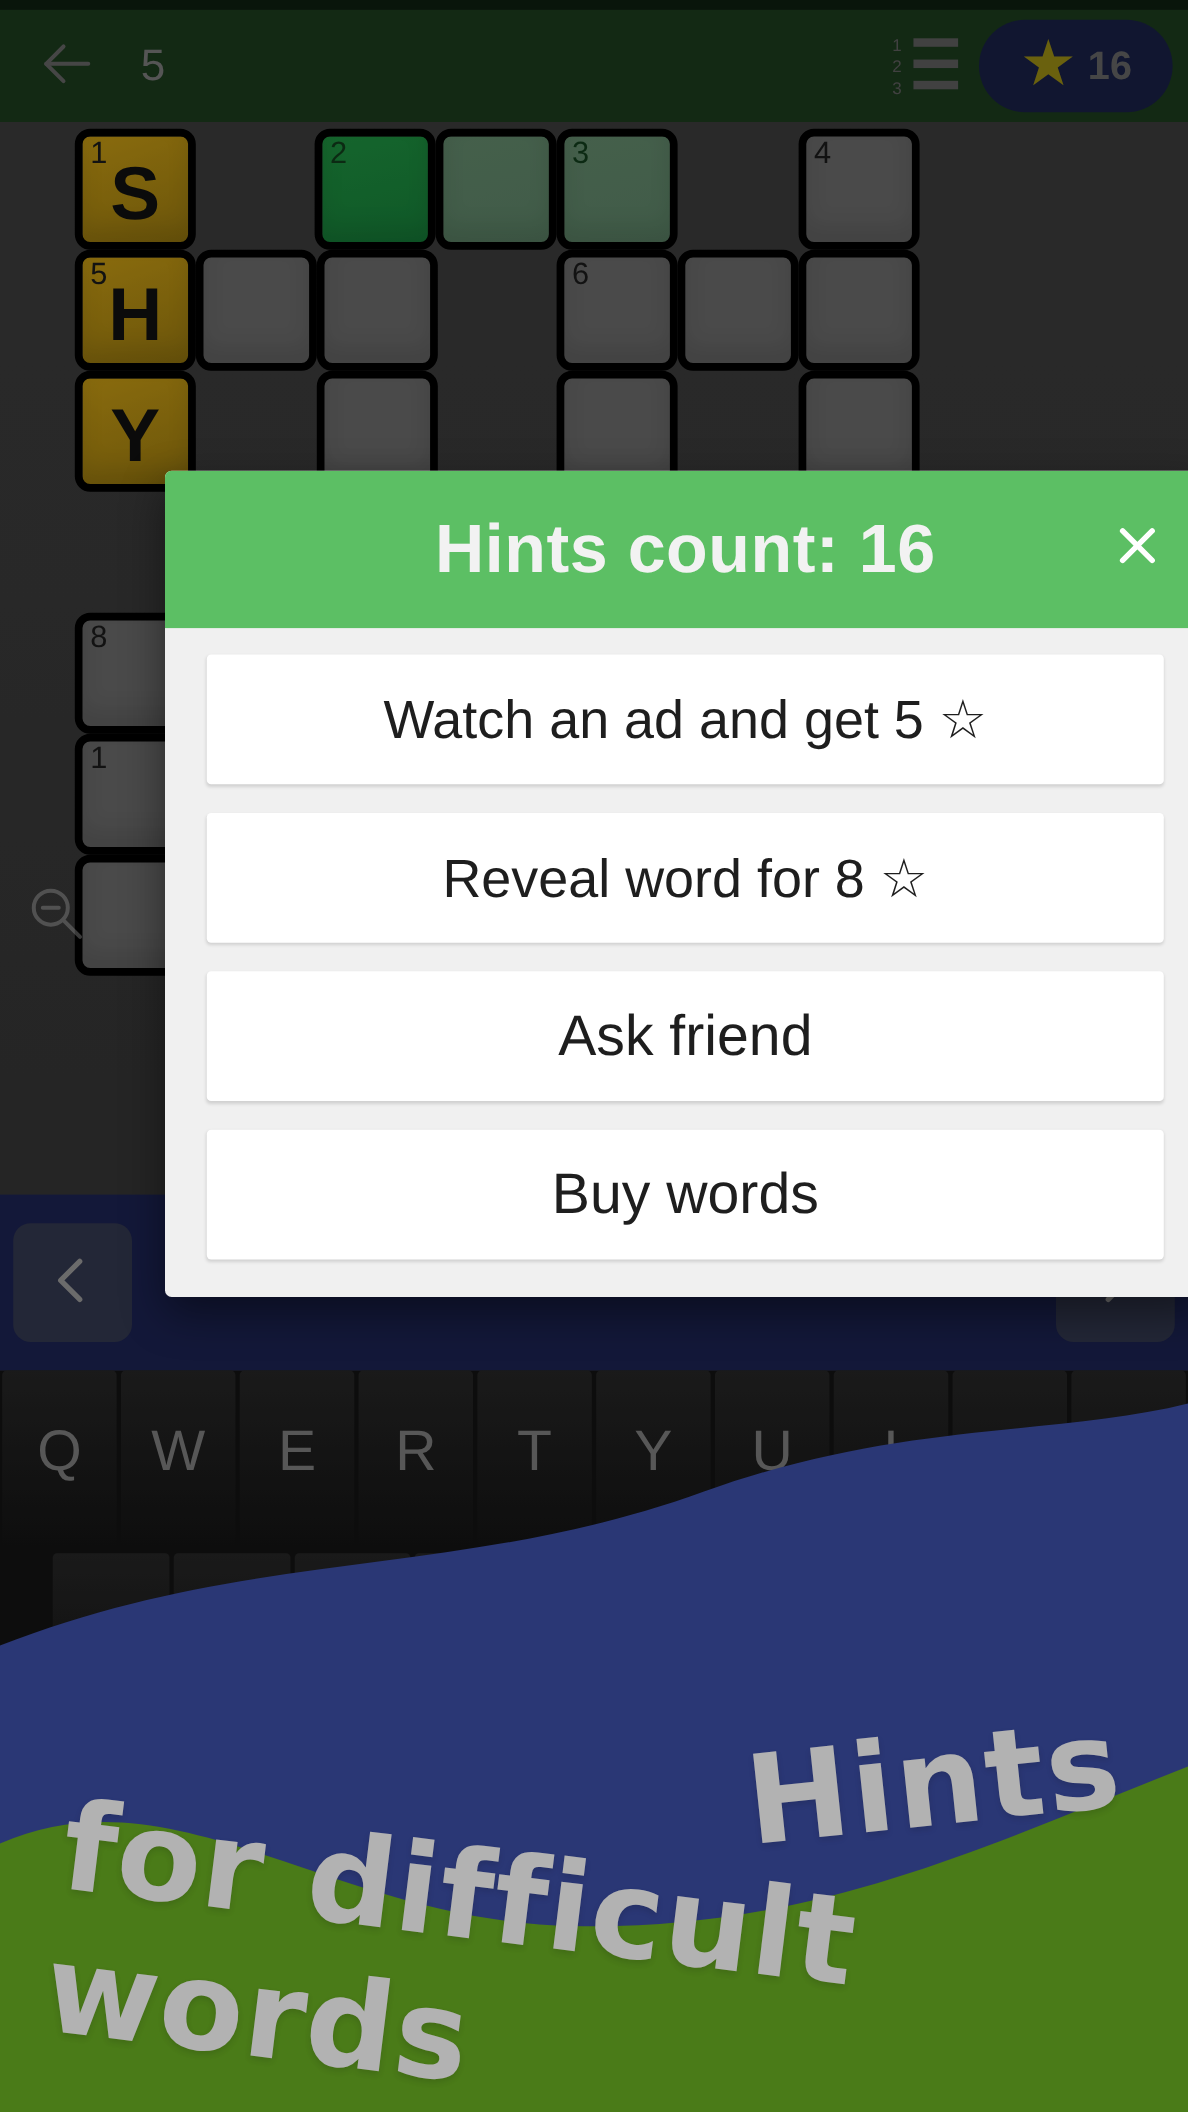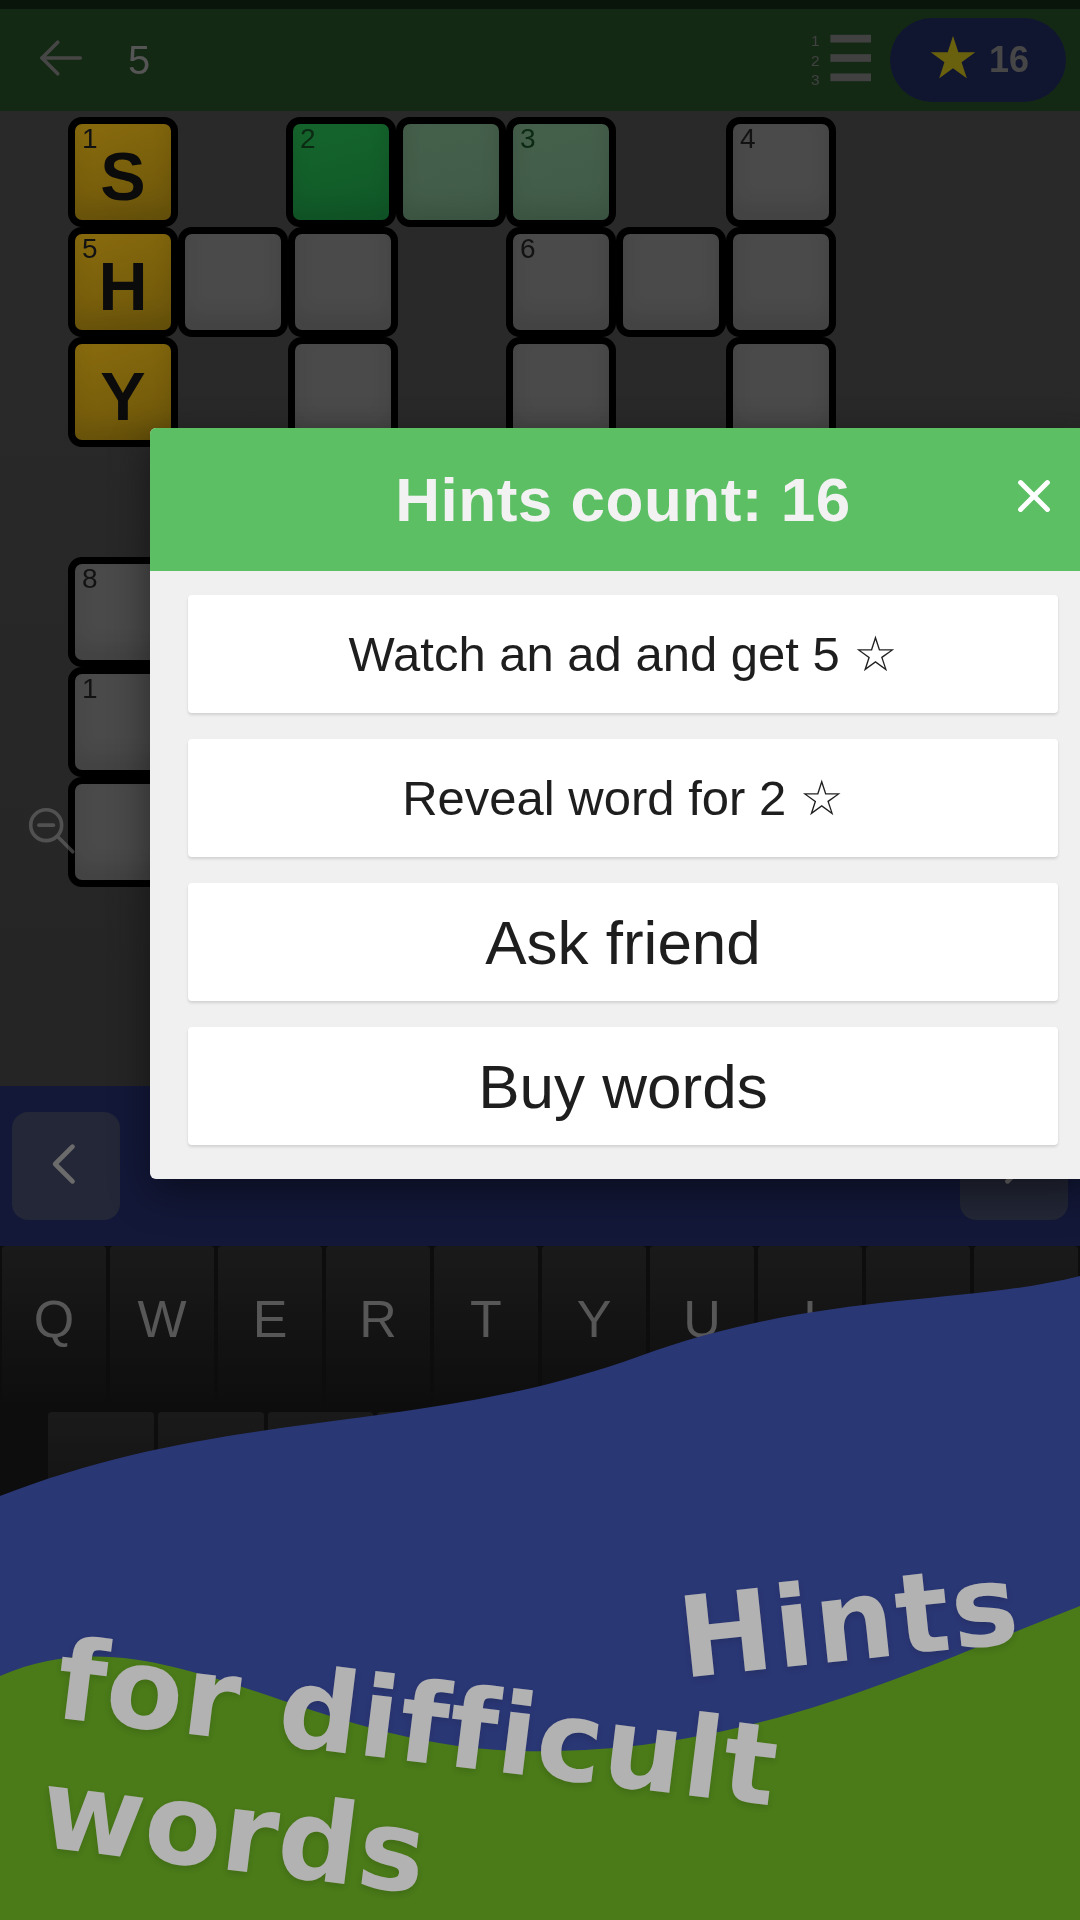--- a/index.html
+++ b/index.html
@@ -162,21 +162,21 @@
     background:#fff;
     border-radius:4px;
     height:118px;
     display:flex; align-items:center; justify-content:center;
     font-size:49px; color:#1e1e1e;
     margin-bottom:26px;
     box-shadow:0 2px 3px rgba(0,0,0,.13);
     white-space:nowrap;
   }
   .opt:last-child { margin-bottom:0; }
-  .opt.sm { font-size:62px; }
+  .opt.sm { font-size:52px; }
 </style>
 </head>
 <body>
 
 <div id="screen">
 
   <div class="status-sliver"></div>
 
   <div class="appbar">
     <div class="ab-back">
@@ -331,19 +331,19 @@
         <span>
           <svg viewBox="0 0 24 24" fill="none" stroke="#ffffff" stroke-width="2.6" stroke-linecap="round">
             <line x1="5" y1="5" x2="19" y2="19"></line>
               <line x1="19" y1="5" x2="5" y2="19"></line>
           </svg>
         </span>
       </div>
     </div>
     <div class="dlg-body" id="dlg-options">
         <div class="opt">Watch an ad and get 5 ☆</div>
-        <div class="opt">Reveal word for 2 ☆</div>
+        <div class="opt">Reveal word for 8 ☆</div>
         <div class="opt sm">Ask friend</div>
         <div class="opt sm">Buy words</div>
       </div>
   </div>
 
 </div>
 
 </body></html>

